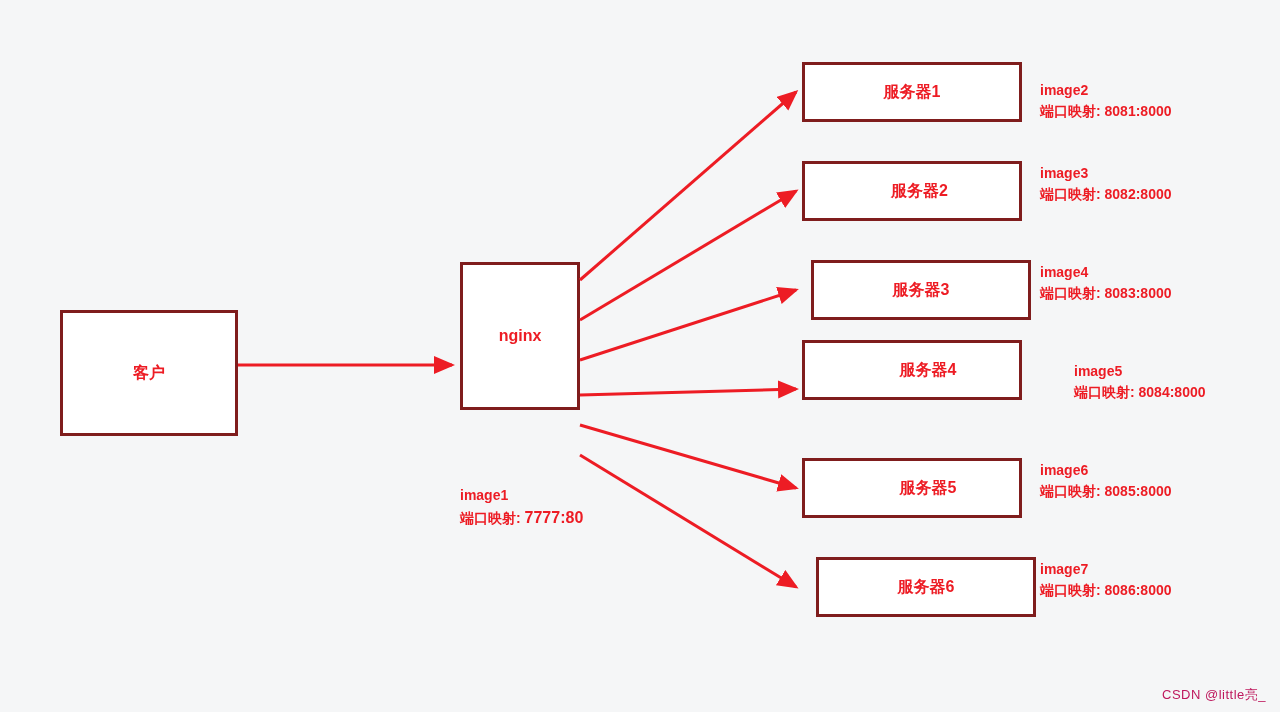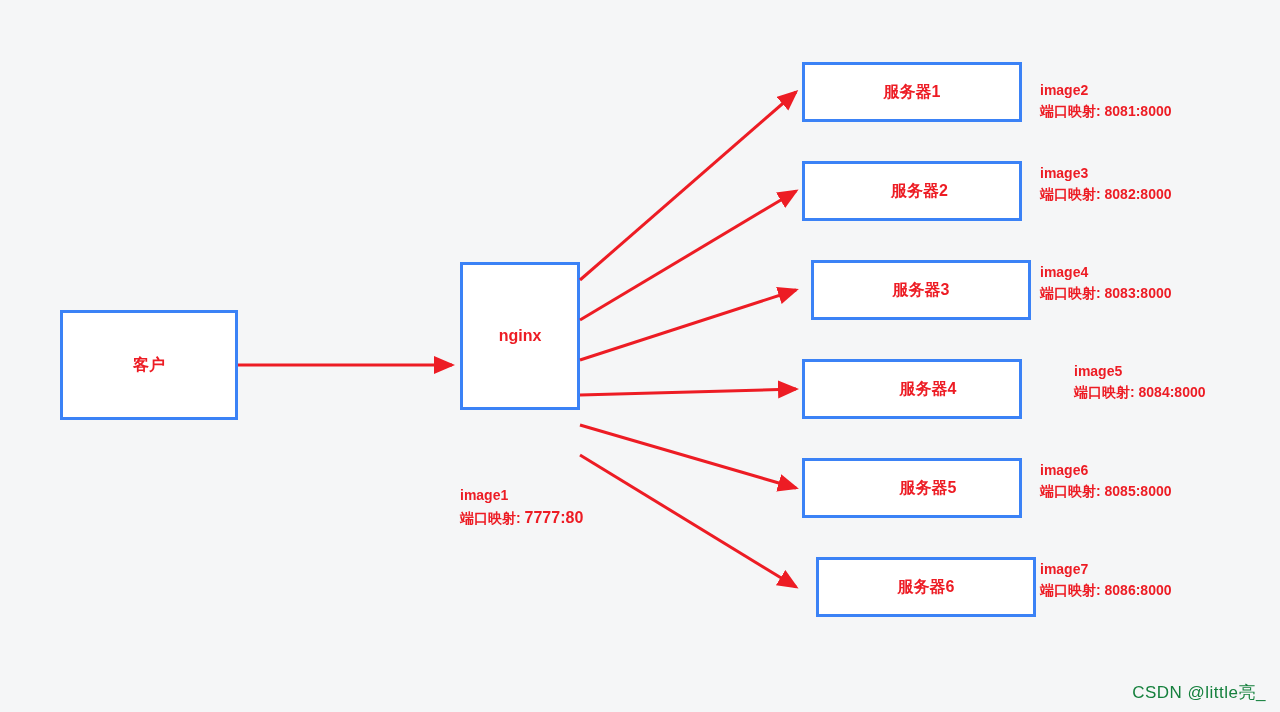--- a/index.html
+++ b/index.html
@@ -7,68 +7,68 @@
     padding: 0;
     width: 1280px;
     height: 712px;
     background: #f5f6f7;
     font-family: "Microsoft YaHei", Arial, sans-serif;
     position: relative;
     overflow: hidden;
   }
   .box {
     position: absolute;
-    border: 3px solid #3b82f6;
+    border: 3px solid #7f1d1d;
     background: #fff;
     color: #ed1c24;
     font-weight: bold;
     display: flex;
     align-items: center;
     justify-content: center;
     box-sizing: border-box;
   }
   .label {
     position: absolute;
     color: #ed1c24;
     font-weight: bold;
     font-size: 14px;
     line-height: 1.5;
     white-space: nowrap;
   }
   .label .image-name { display:block; }
   .label .port-map { display:block; }
   #nginx-label .port-map .port { font-size: 16px; margin-top: 8px; }
   .server-box { width: 220px; height: 60px; font-size: 16px; }
-  #client-box { left: 60px; top: 310px; width: 178px; height: 110px; font-size: 16px; }
+  #client-box { left: 60px; top: 310px; width: 178px; height: 126px; font-size: 16px; }
   #nginx-box { left: 460px; top: 262px; width: 120px; height: 148px; font-size: 16px; }
   #nginx-label { left: 460px; top: 485px; }
   #s1 { left: 802px; top: 62px; }
   #s2 { left: 802px; top: 161px; padding-left: 15px; }
   #s3 { left: 811px; top: 260px; }
-  #s4 { left: 802px; top: 359px; padding-left: 32px; }
+  #s4 { left: 802px; top: 340px; padding-left: 32px; }
   #s5 { left: 802px; top: 458px; padding-left: 32px; }
   #s6 { left: 816px; top: 557px; }
   #l1 { left: 1040px; top: 80px; }
   #l2 { left: 1040px; top: 163px; }
   #l3 { left: 1040px; top: 262px; }
   #l4 { left: 1040px; top: 361px; margin-left: 34px; }
   #l5 { left: 1040px; top: 460px; }
   #l6 { left: 1040px; top: 559px; }
   svg.arrows {
     position: absolute;
     left: 0; top: 0;
     width: 1280px; height: 712px;
     pointer-events: none;
   }
   .watermark {
     position: absolute;
     right: 14px;
     bottom: 8px;
-    color: #15803d;
-    font-size: 17px;
+    color: #be185d;
+    font-size: 13px;
     letter-spacing: 0.5px;
   }
 </style>
 </head>
 <body>
 
 <div id="client-box" class="box">
   <span>客户</span>
 </div>
 

